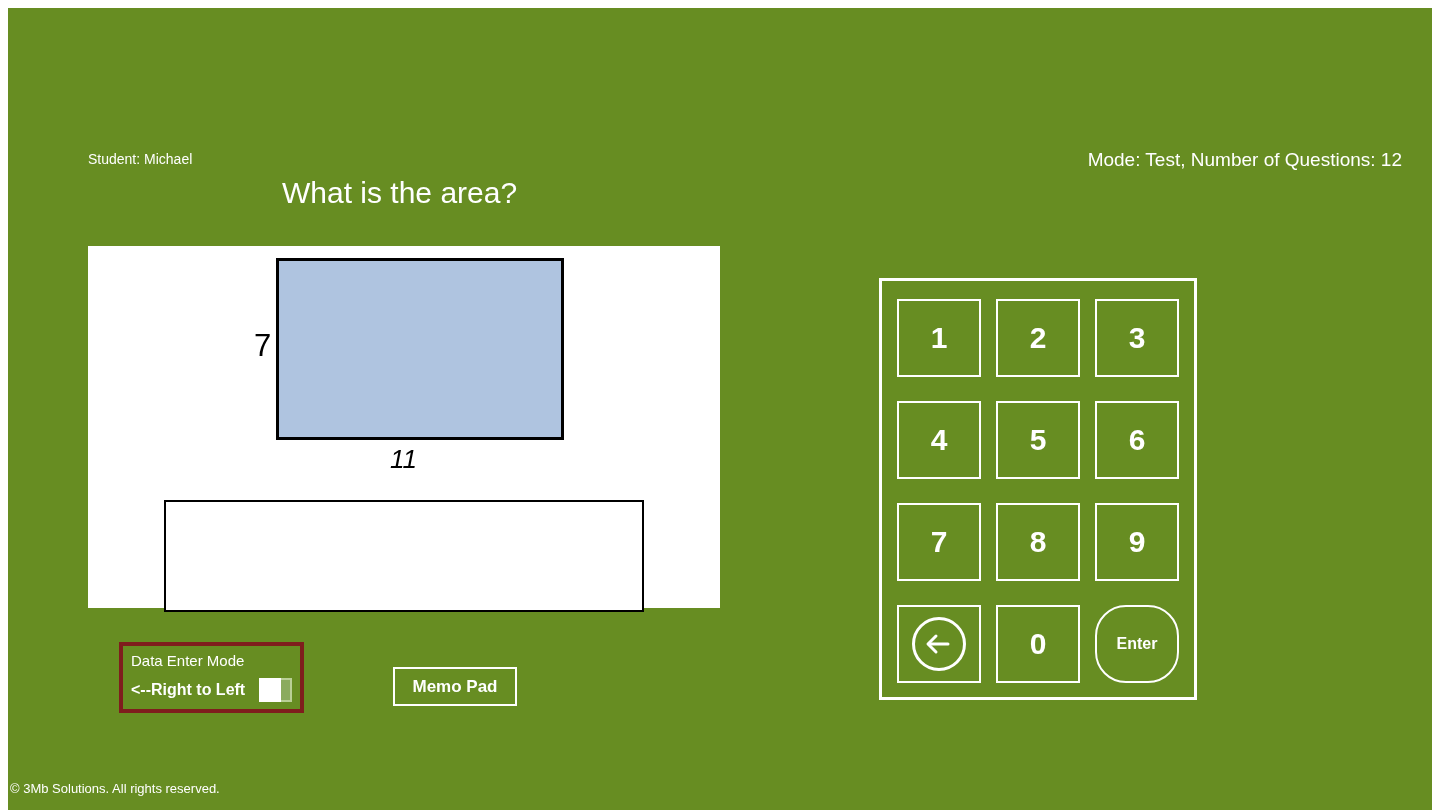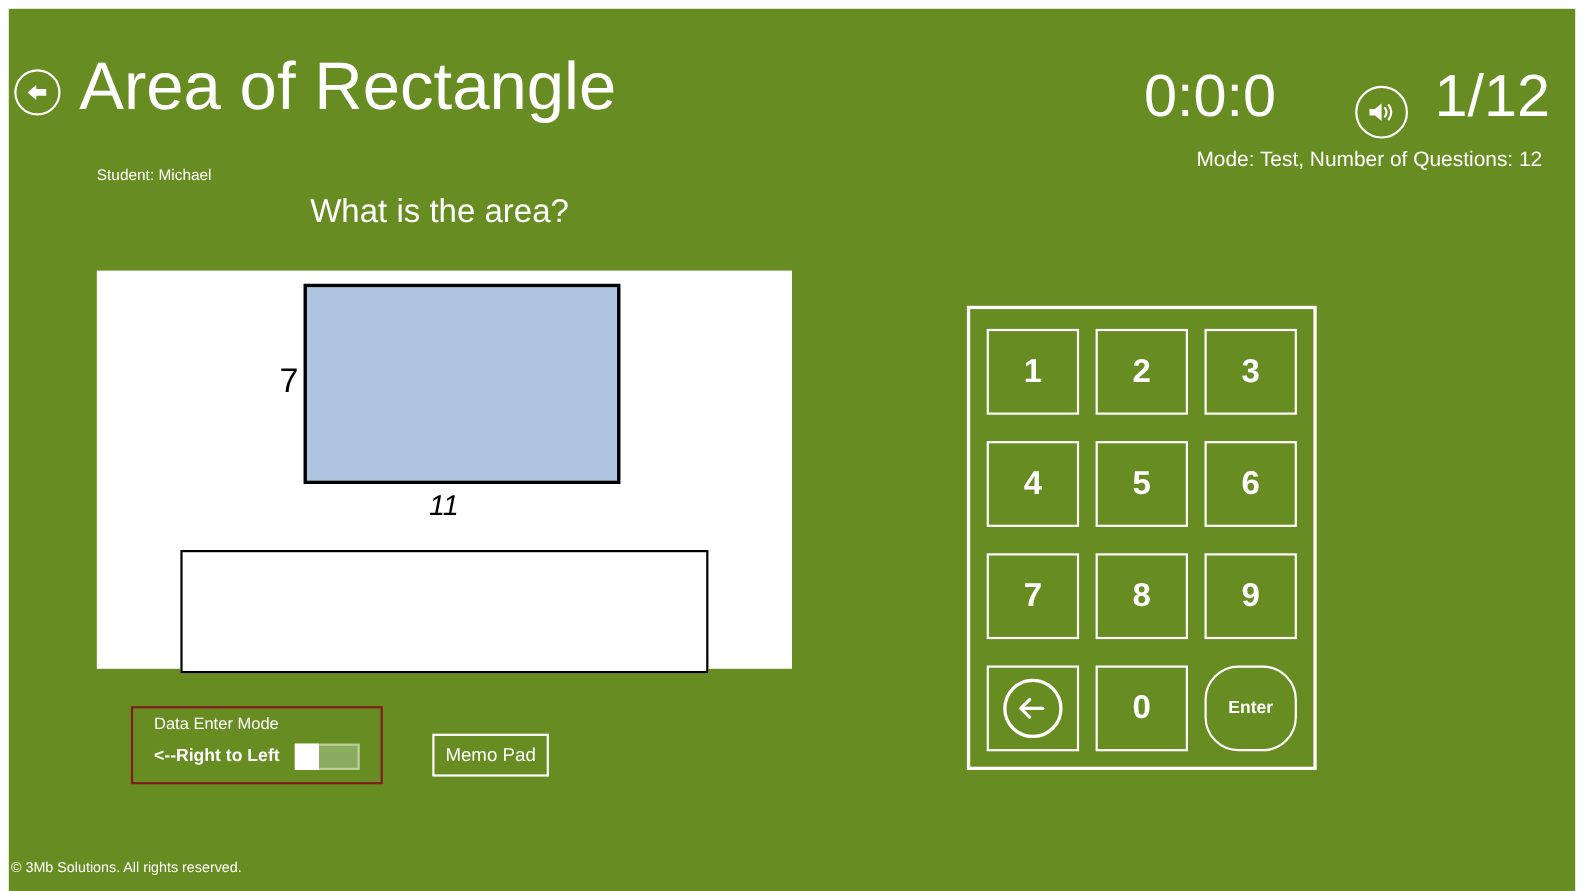--- a/index.html
+++ b/index.html
@@ -103,21 +103,21 @@
     position: absolute;
     left: 80px;
     top: 143px;
     font-size: 14px;
     color: #ffffff;
     white-space: nowrap;
   }
   #mode-label {
     position: absolute;
     right: 30px;
-    top: 127px;
+    top: 141px;
     font-size: 19px;
     color: #ffffff;
     white-space: nowrap;
   }
   #question-prompt {
     position: absolute;
     left: 238px;
     top: 168px;
     font-size: 30px;
     color: #ffffff;
@@ -175,25 +175,25 @@
     padding: 6px 10px;
     outline: none;
     font-family: "Liberation Sans", sans-serif;
   }
 
   
   #data-enter-mode {
     position: absolute;
     left: 111px;
     top: 634px;
-    width: 229px;
+    width: 185px;
     height: 71px;
-    border: 2px solid #7f1d1d;
-    box-sizing: border-box;
-    padding: 6px 19px;
+    border: 4px solid #7f1d1d;
+    box-sizing: border-box;
+    padding: 6px 8px;
   }
   #dem-title {
     font-size: 15px;
     color: #ffffff;
     font-weight: 400;
   }
   #dem-row {
     margin-top: 9px;
     display: flex;
     align-items: center;
@@ -221,28 +221,28 @@
     width: 22px;
     height: 24px;
     background: #ffffff;
   }
 
   
   #memo-pad-button {
     position: absolute;
     left: 385px;
     top: 659px;
-    width: 106px;
+    width: 124px;
     height: 39px;
     border: 2px solid #ffffff;
     box-sizing: border-box;
     background: transparent;
     color: #ffffff;
     font-size: 17px;
-    font-weight: normal;
+    font-weight: bold;
     font-family: "Liberation Sans", sans-serif;
     cursor: pointer;
   }
 
   
   #keypad {
     position: absolute;
     left: 871px;
     top: 270px;
     width: 318px;
@@ -297,42 +297,20 @@
     color: #ffffff;
     white-space: nowrap;
     text-align: center;
   }
 </style>
 </head>
 <body>
 
 <div id="app">
 
-  <div id="header">
-
-    <div id="back-button">
-      <svg class="arrow-svg" width="24" height="20" viewBox="0 0 24 20">
-        <path d="M11 3 L3 10 L11 17 L11 13 L20 13 L20 7 L11 7 Z" fill="#ffffff"></path>
-      </svg>
-    </div>
-
-    <div id="app-title">Area of Rectangle</div>
-
-    <div id="timer">0:0:0</div>
-
-    <div id="sound-button">
-      <svg class="spk-svg" width="28" height="24" viewBox="0 0 28 24">
-        <path d="M3 9 L8 9 L14 4 L14 20 L8 15 L3 15 Z" fill="#ffffff"></path>
-        <path d="M17 8 Q20 12 17 16" stroke="#ffffff" stroke-width="2" fill="none" stroke-linecap="round"></path>
-        <path d="M20.5 5.5 Q25 12 20.5 18.5" stroke="#ffffff" stroke-width="2" fill="none" stroke-linecap="round"></path>
-      </svg>
-    </div>
-
-    <div id="question-counter">1/12</div>
-  </div>
 
   <div id="student-label">Student: Michael</div>
   <div id="mode-label">Mode: Test, Number of Questions: 12</div>
   <div id="question-prompt">What is the area?</div>
 
   <div id="canvas-panel">
     <div id="shape-rect"></div>
     <div id="height-label">7</div>
     <div id="width-label">11</div>
     <input id="answer-box" type="text" placeholder="" style="">

